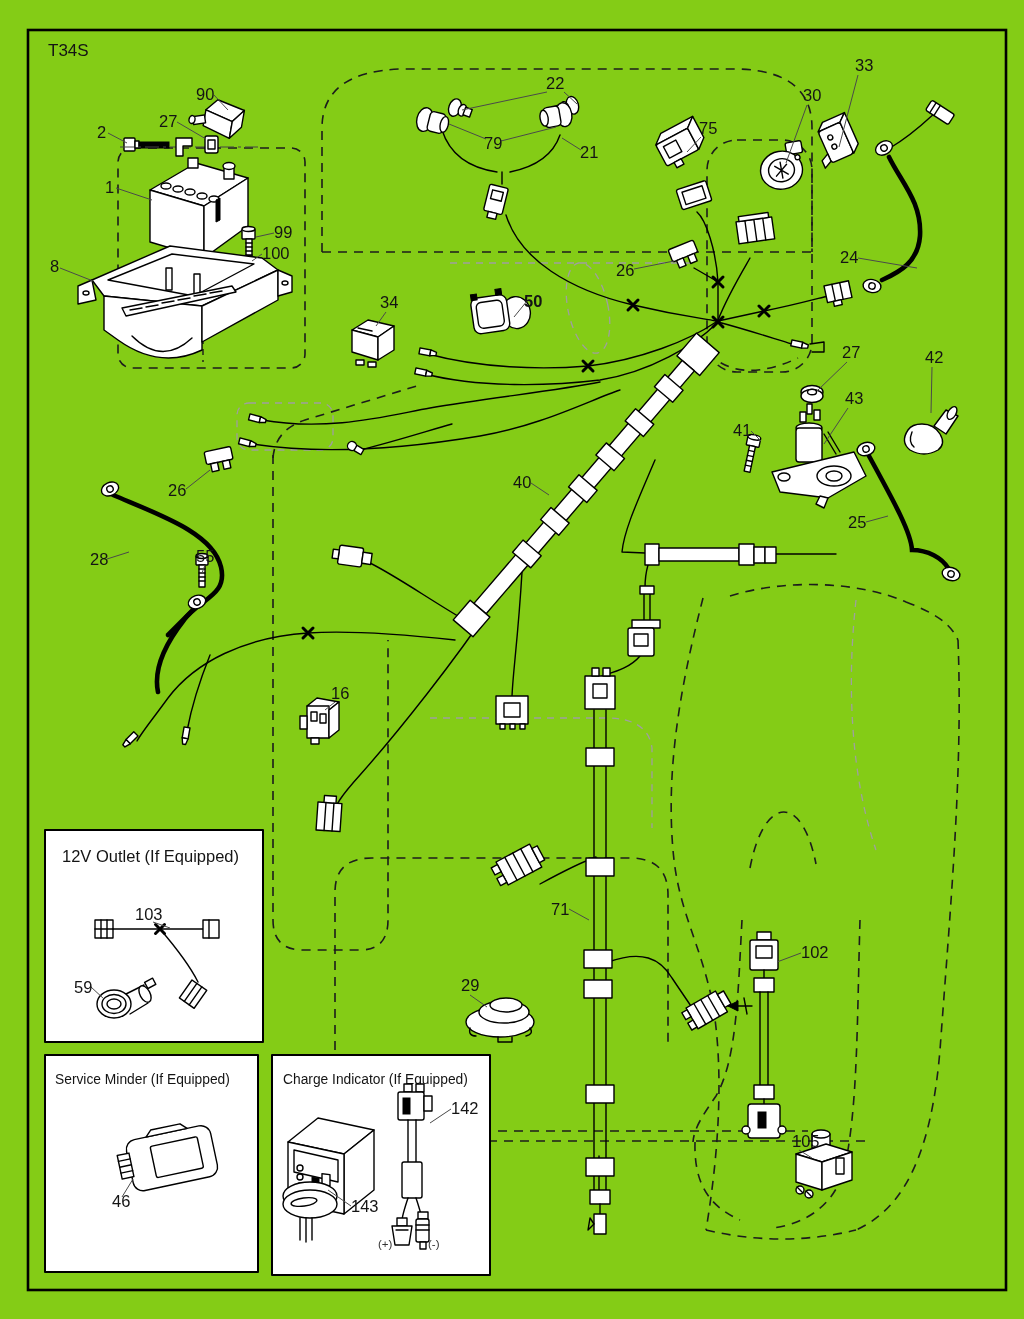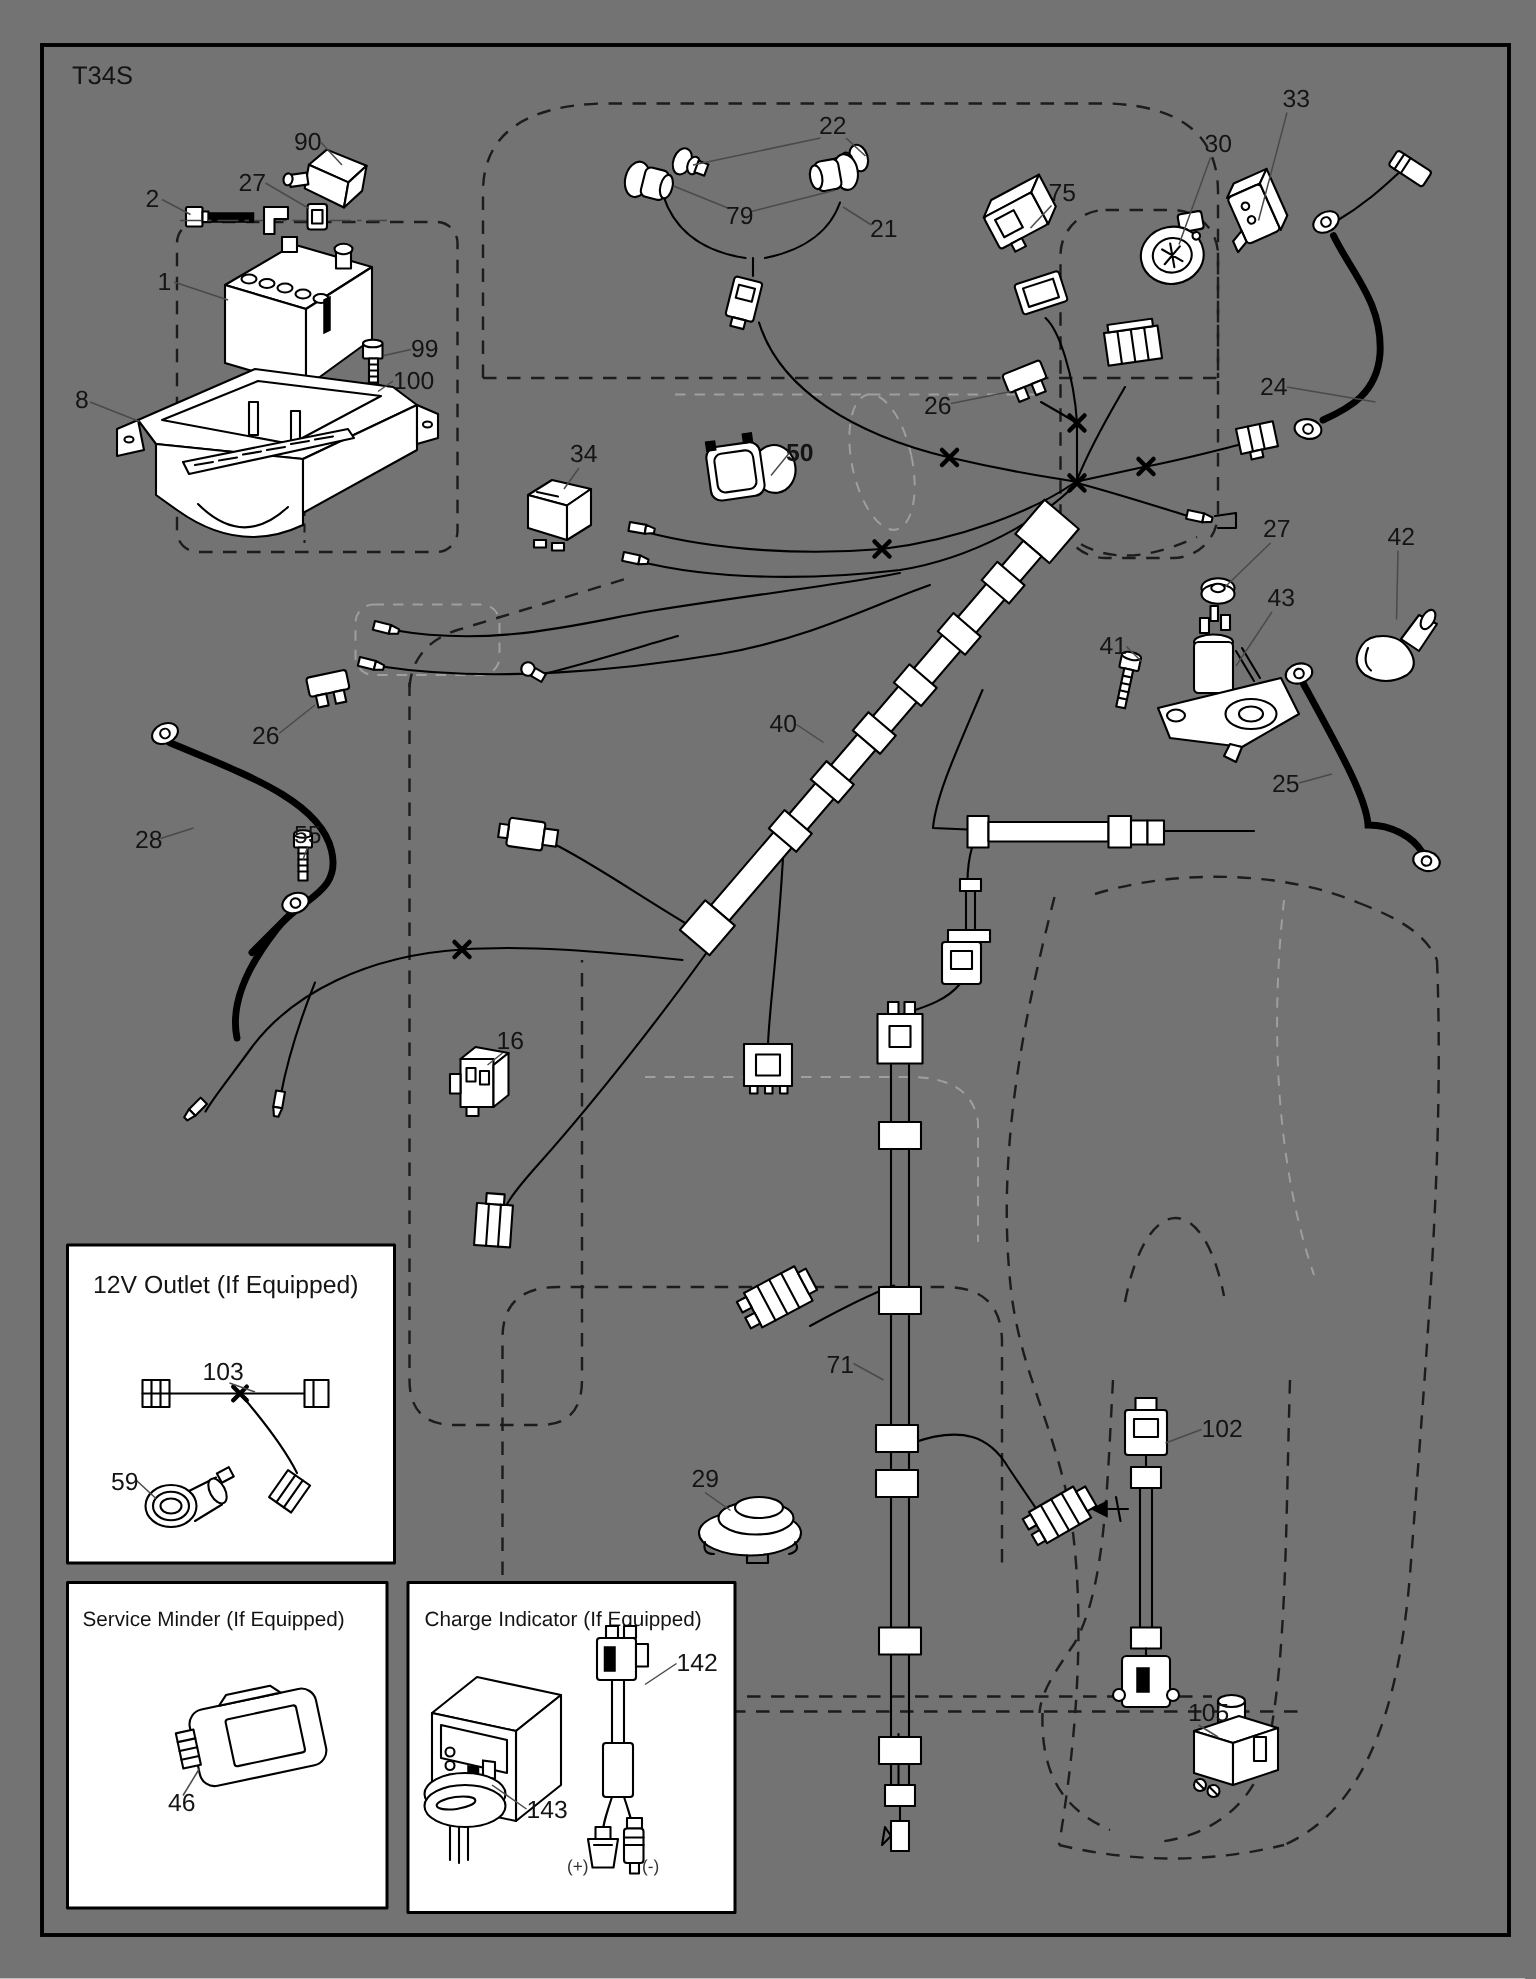--- a/index.html
+++ b/index.html
@@ -1,16 +1,16 @@
 <!DOCTYPE html>
 <html><head>
 <meta charset="utf-8">
 <style>
   html,body{margin:0;padding:0;background:#ffffff;}
-  .stage{position:relative;width:1024px;height:1319px;background:#737373;overflow:hidden;
+  .stage{position:relative;width:1024px;height:1319px;background:#84cc16;overflow:hidden;
          font-family:"Liberation Sans",sans-serif;}
   svg{position:absolute;left:0;top:0;}
   
   .s  {stroke:#000;fill:none;stroke-width:1.4;stroke-linecap:round;stroke-linejoin:round;}
   .f  {stroke:#000;fill:#fff;stroke-width:1.4;stroke-linejoin:round;}
   .fb {stroke:#000;fill:#fff;stroke-width:2;stroke-linejoin:round;}
   .blk{stroke:#000;fill:#000;stroke-width:1;}
   .thick{stroke:#000;fill:none;stroke-width:4.6;stroke-linecap:round;}
   .dash {stroke:#1c1c1c;fill:none;stroke-width:1.6;stroke-dasharray:9 7;}
   .dashs{stroke:#1c1c1c;fill:none;stroke-width:1.4;stroke-dasharray:6 5;}

